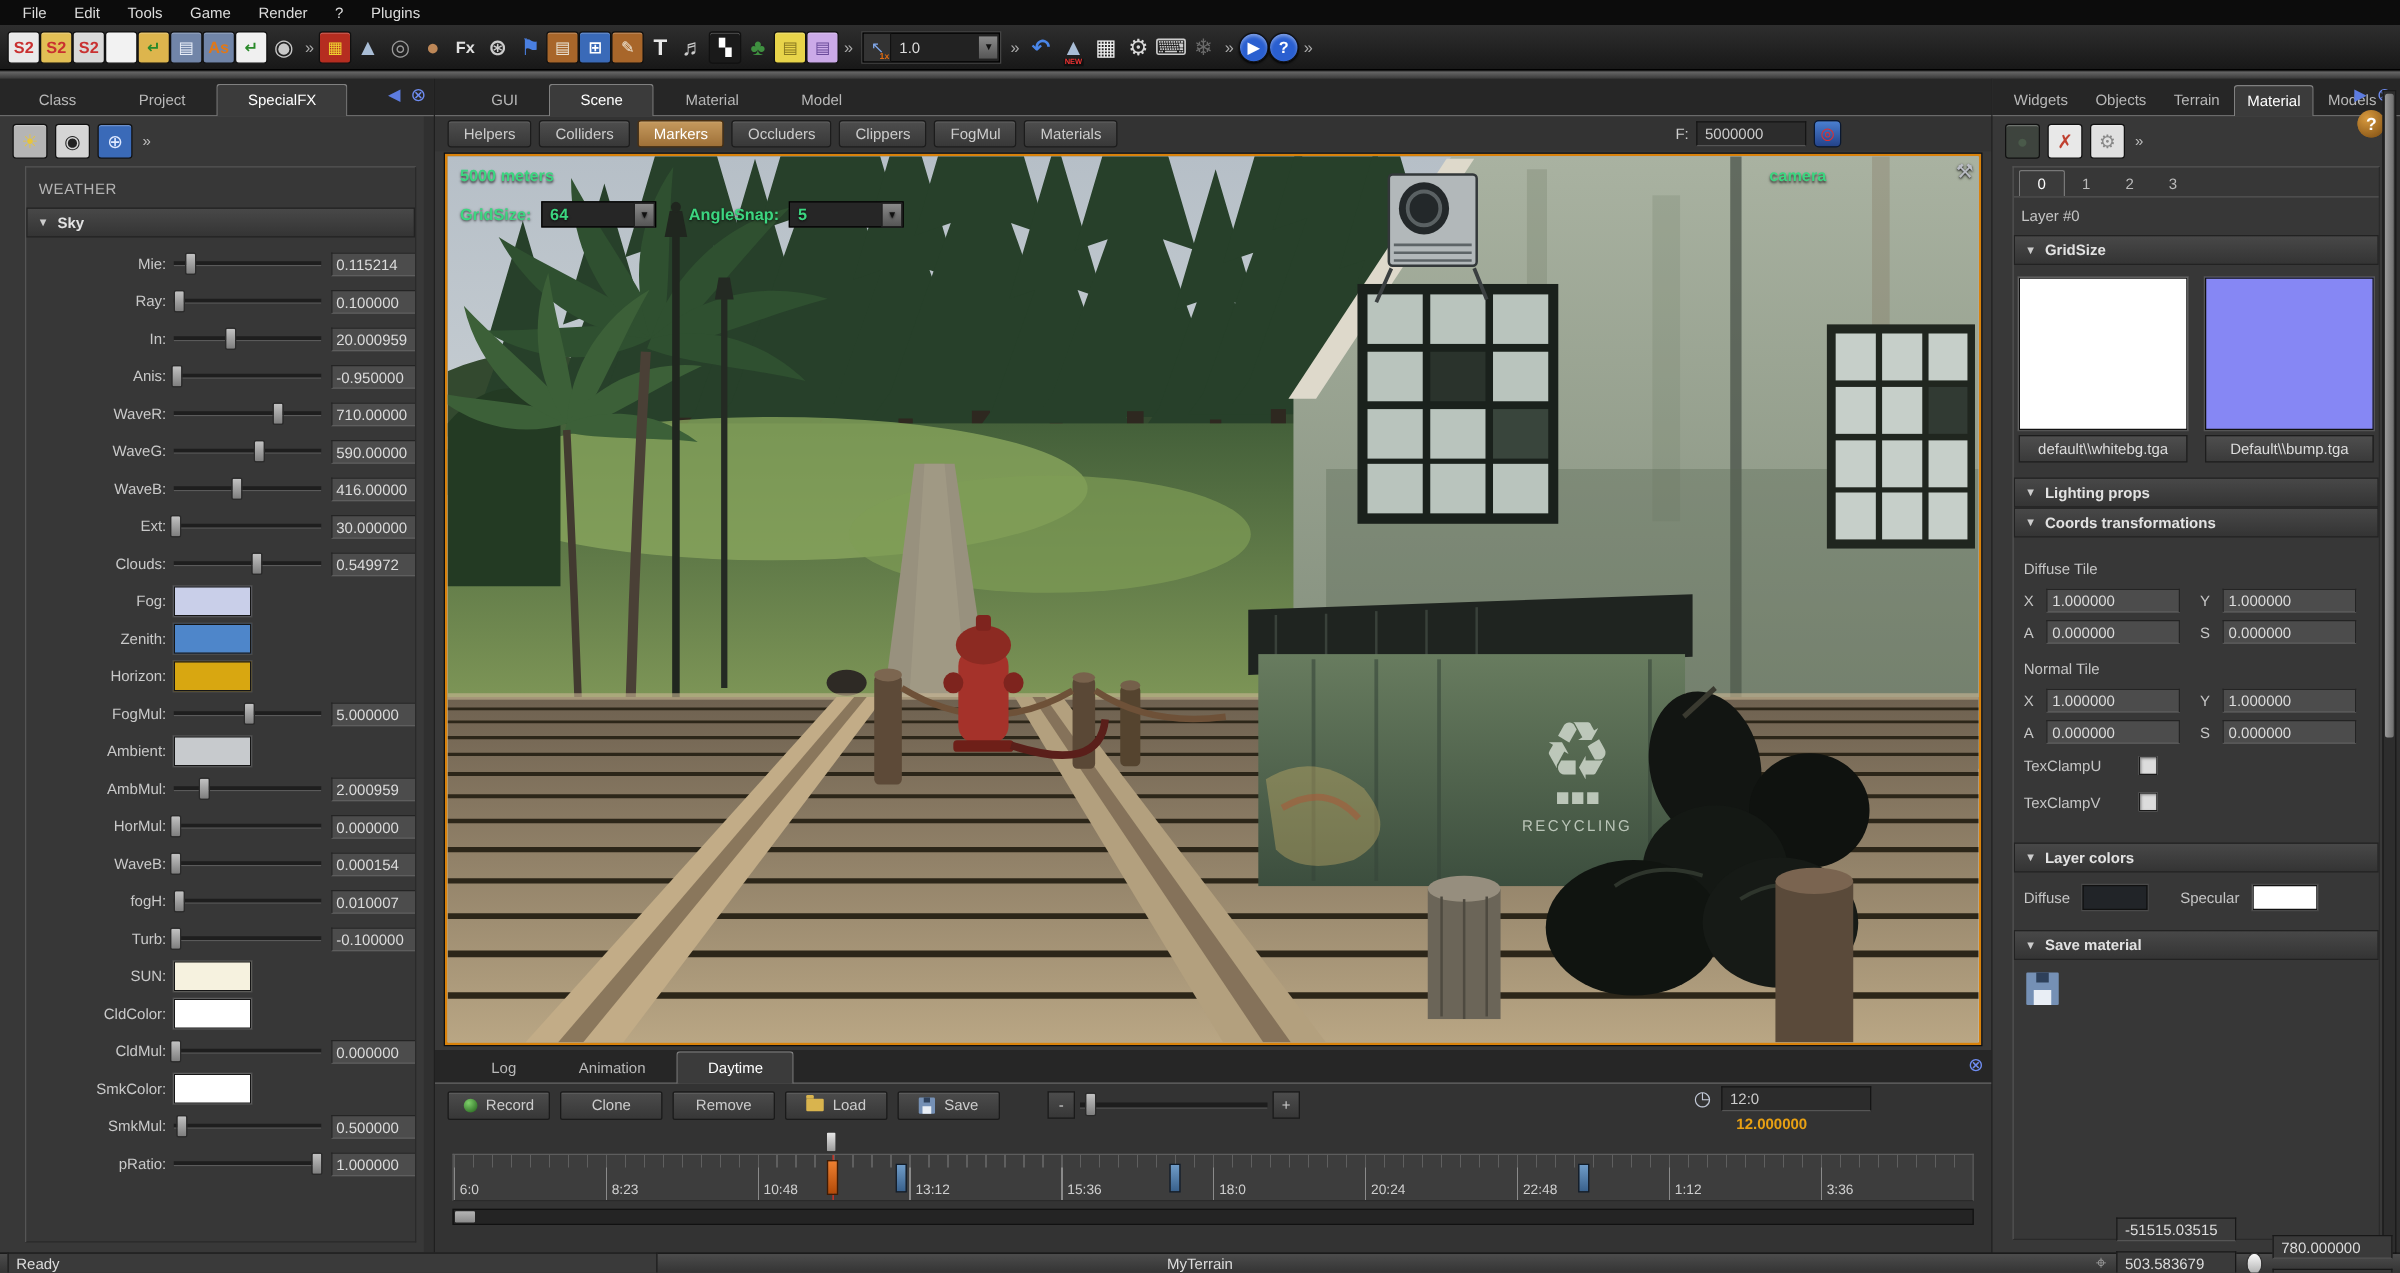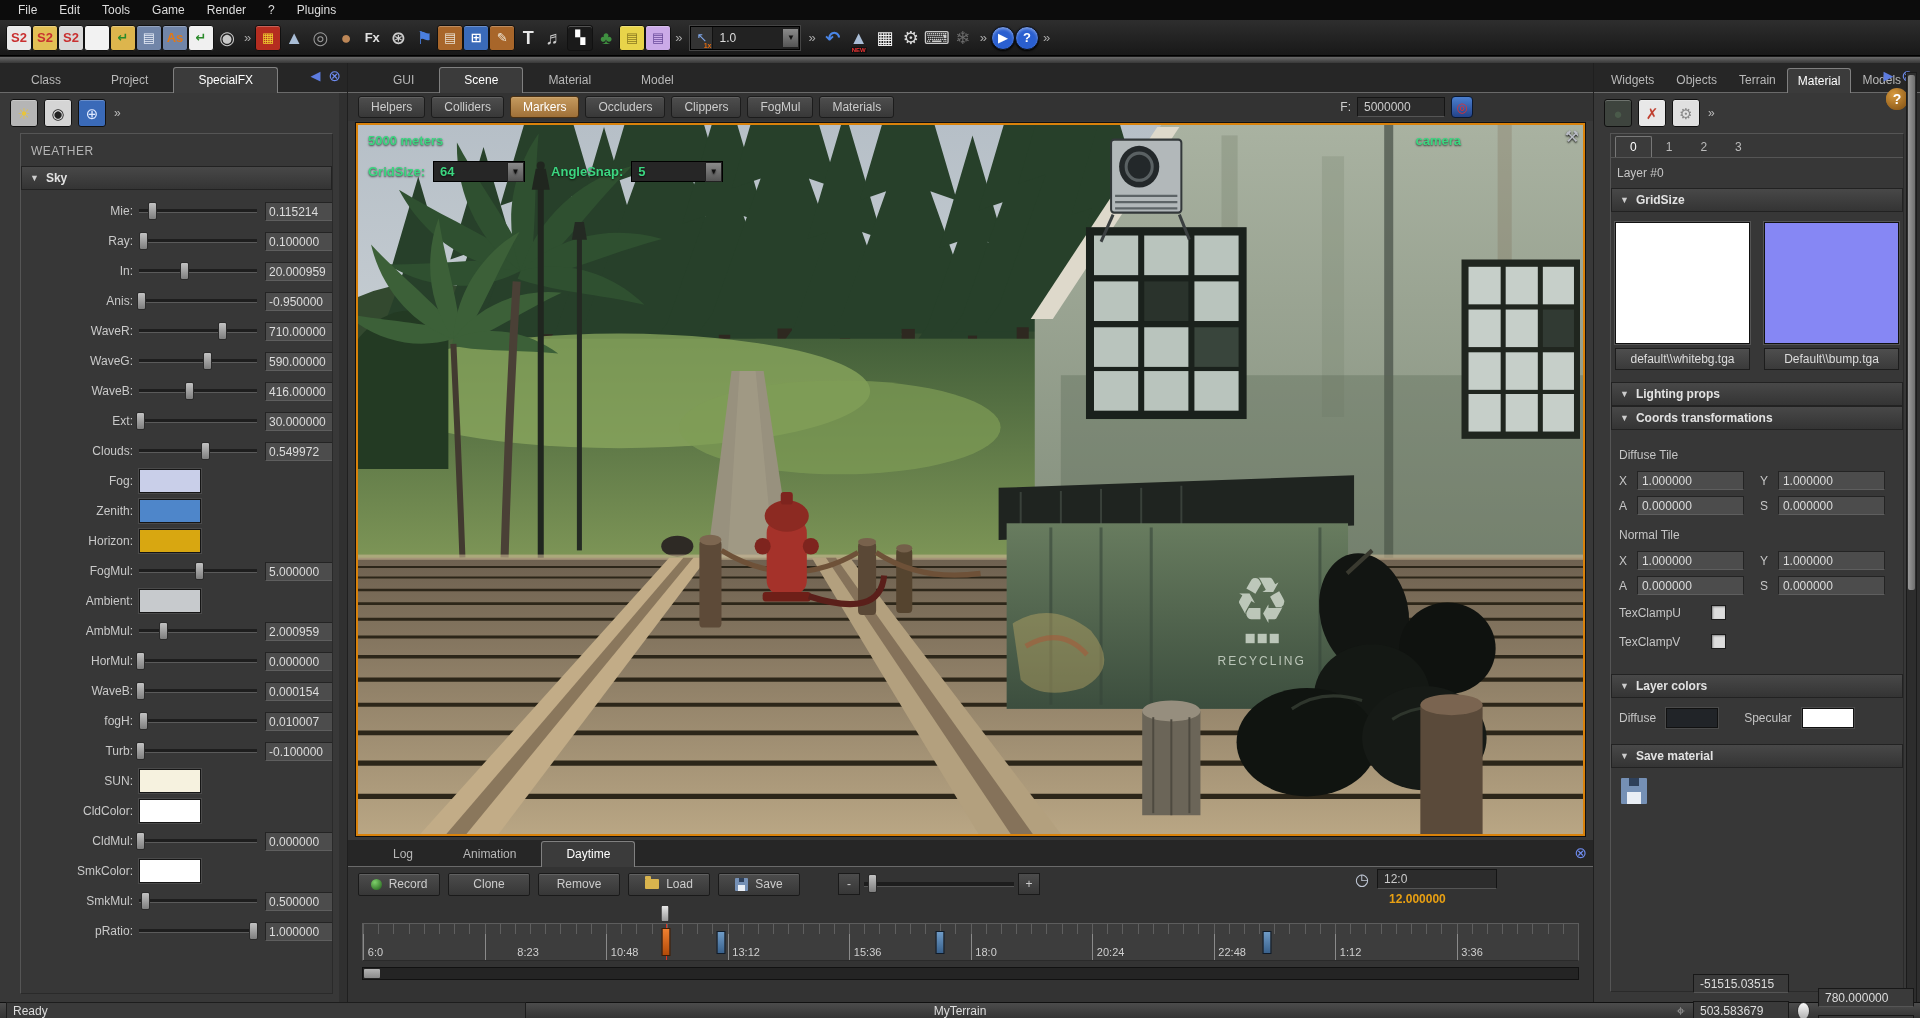--- a/index.html
+++ b/index.html
@@ -819,21 +819,21 @@
             </div>
             <span id="time-float">12.000000</span>
           </div>
         </div>
         <div id="timeline-zone">
           <div id="cursor-strip">
               <span class="tl-cursor-handle" style="left: 24.9%;"></span>
             </div>
           <div id="ruler">
               <span class="tl-label" style="left: 0.4%;">6:0</span>
-              <span class="tl-label" style="left: 10.4%; margin-left: 28px;">8:23</span>
+              <span class="tl-label" style="left: 10.4%;">8:23</span>
               <span class="tl-label" style="left: 20.4%;">10:48</span>
               <span class="tl-label" style="left: 30.4%;">13:12</span>
               <span class="tl-label" style="left: 40.4%;">15:36</span>
               <span class="tl-label" style="left: 50.4%;">18:0</span>
               <span class="tl-label" style="left: 60.4%;">20:24</span>
               <span class="tl-label" style="left: 70.4%;">22:48</span>
               <span class="tl-label" style="left: 80.4%;">1:12</span>
               <span class="tl-label" style="left: 90.4%;">3:36</span>
               <span class="tl-cursor-line" style="left: 24.9%;"></span>
               <span class="tl-marker orange" style="left: 24.9%;"></span>

